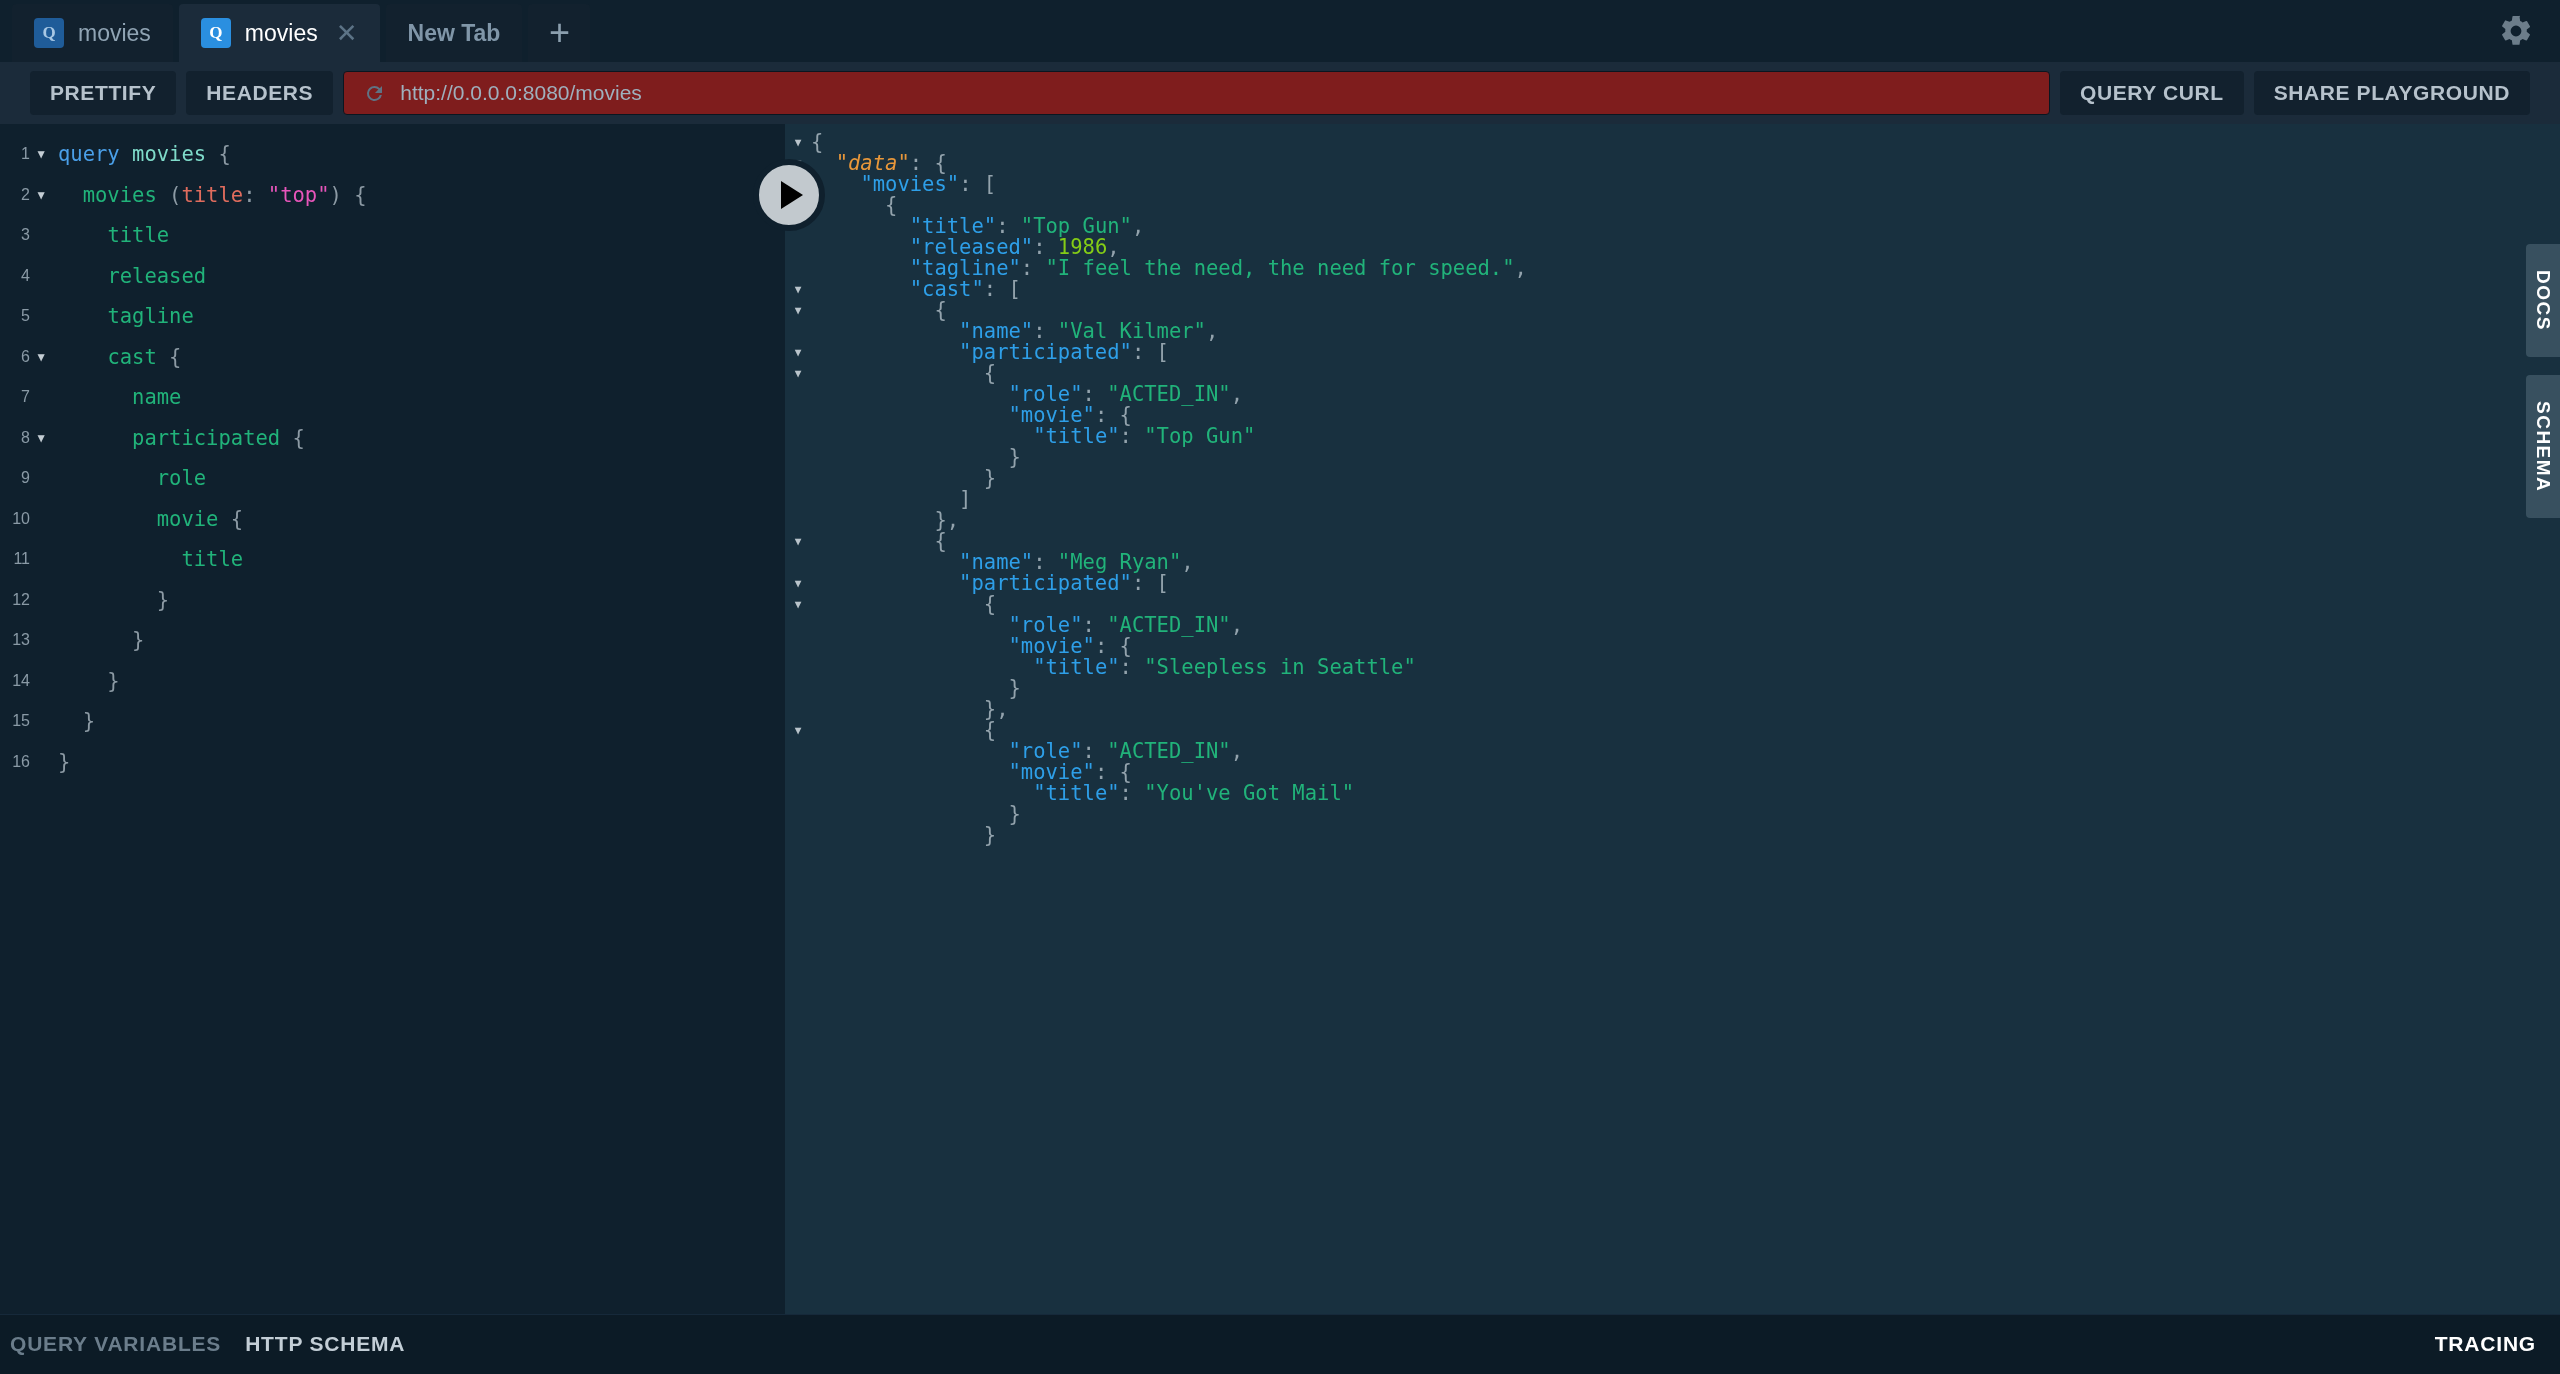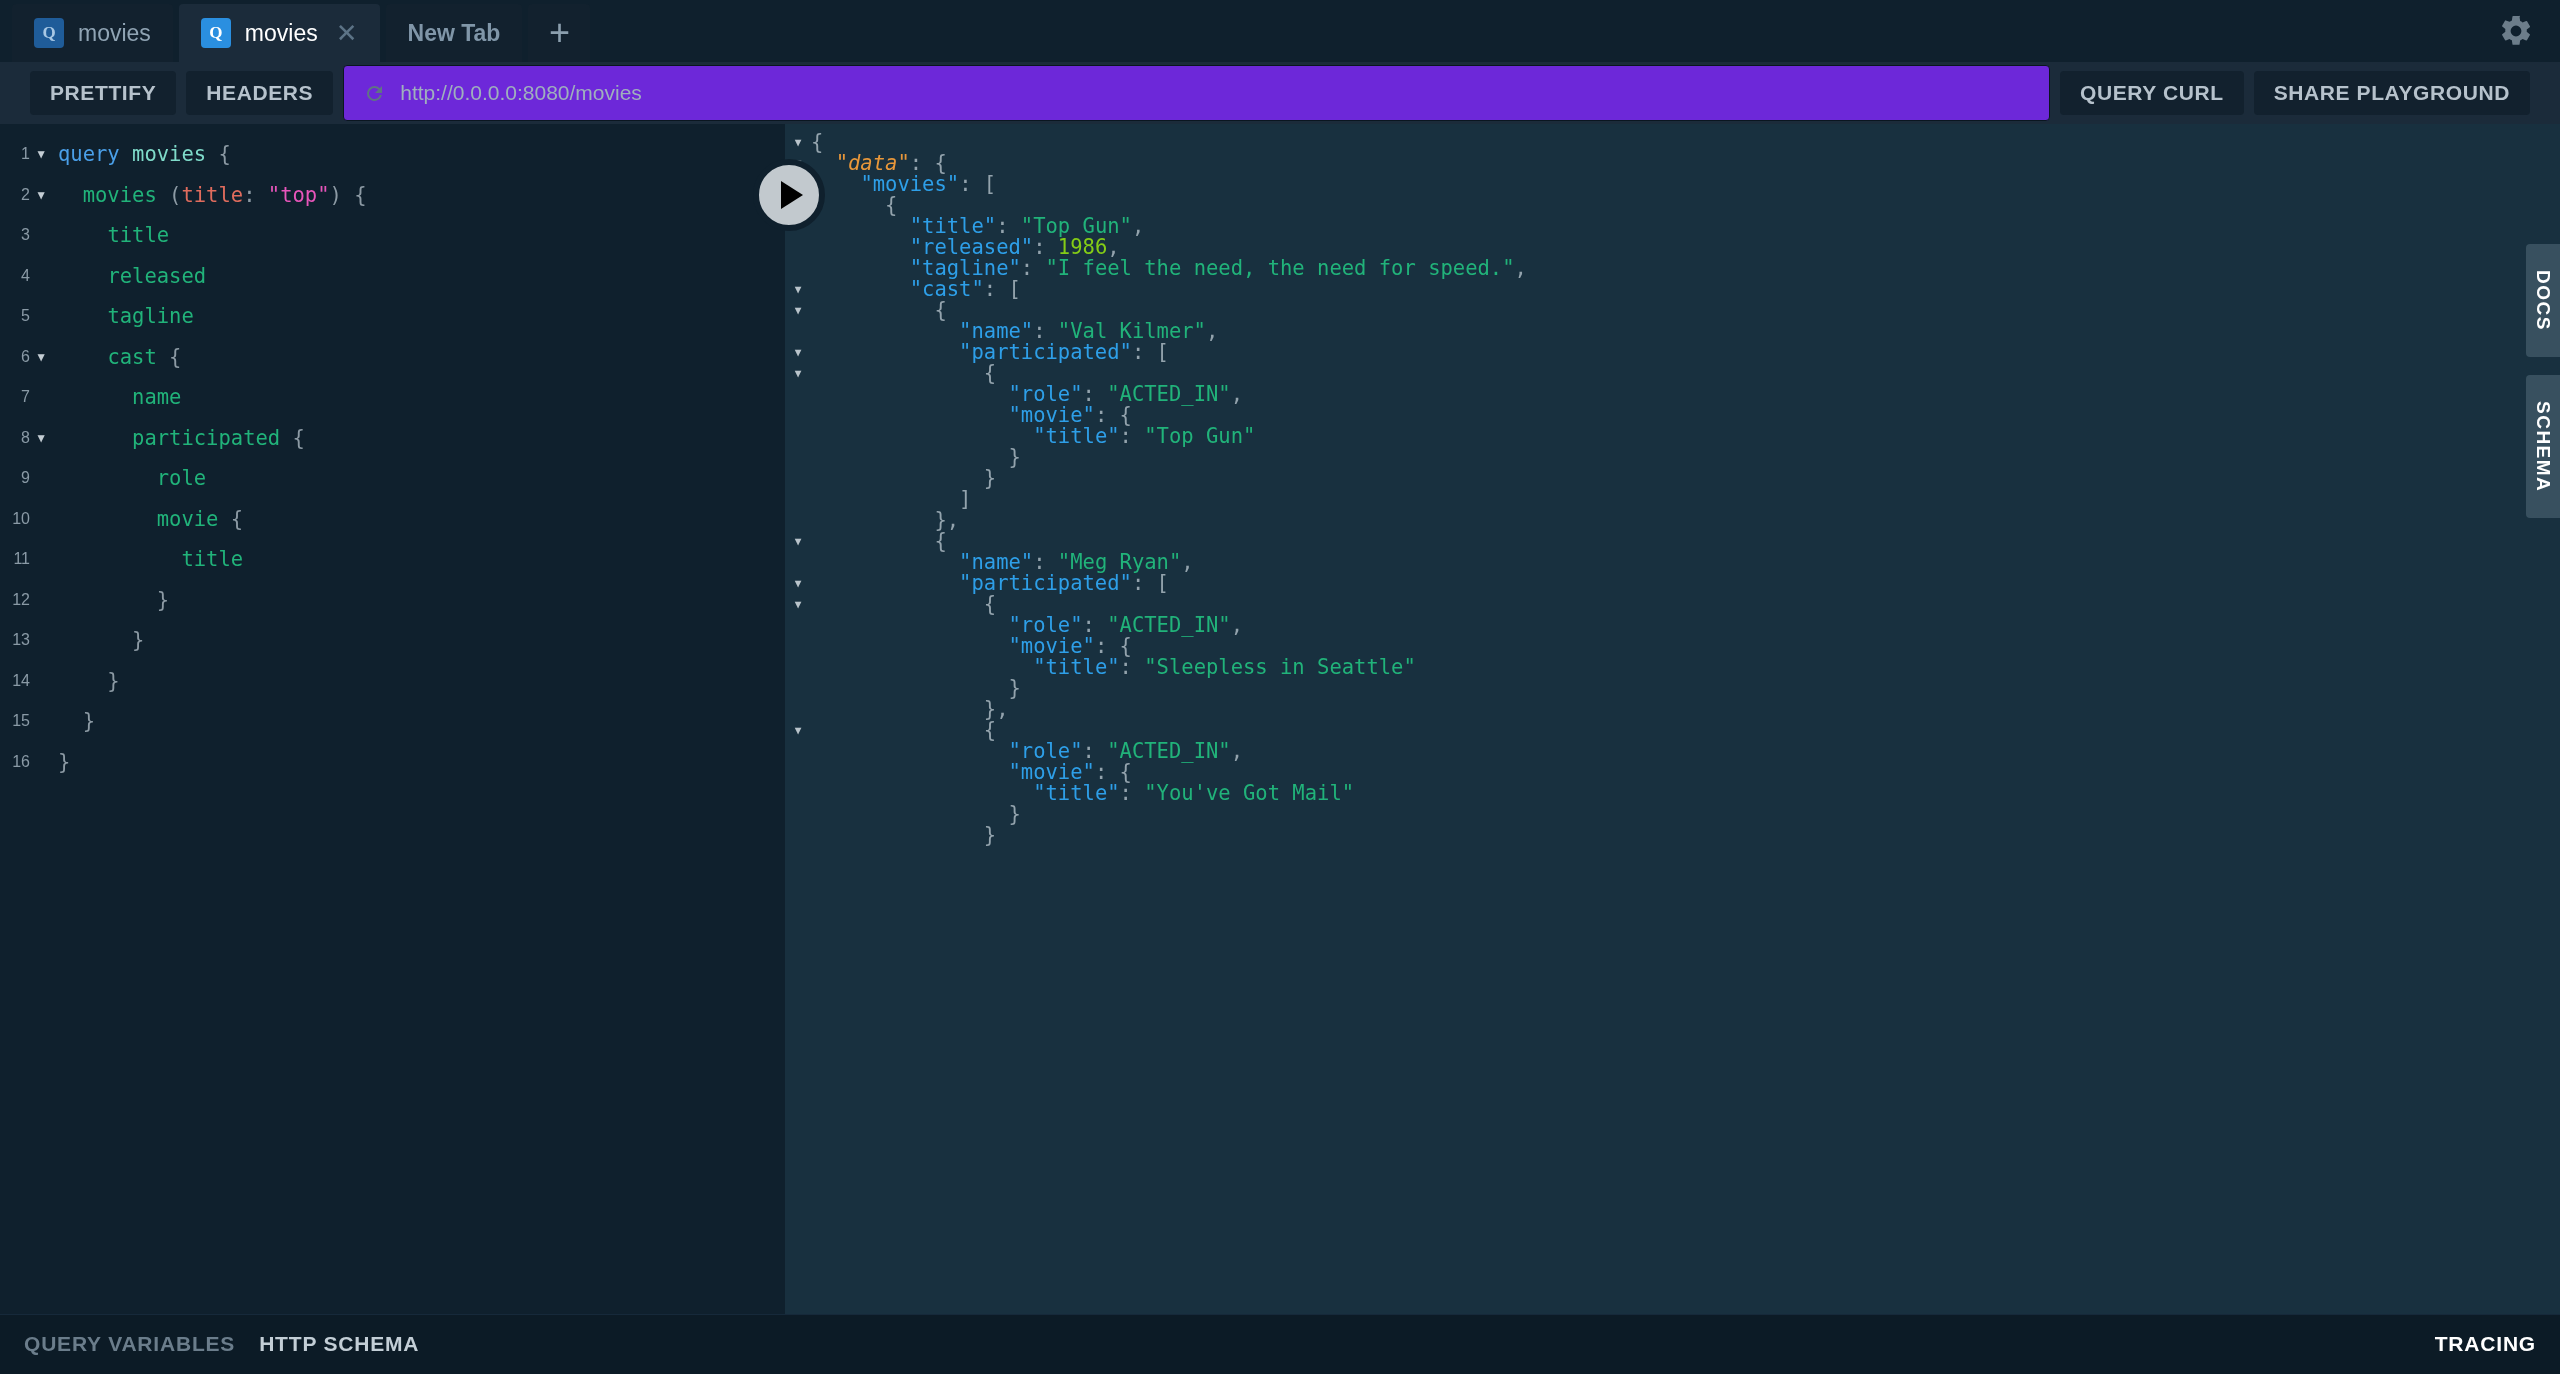--- a/index.html
+++ b/index.html
@@ -58,21 +58,21 @@
     display: flex; align-items: center; padding: 0 30px; gap: 10px;
     flex: none;
   }
   .tbtn {
     height: 44px; padding: 0 20px; background: #12212e;
     border-radius: 4px; display: flex; align-items: center;
     color: #b6c2cc; font-size: 21px; font-weight: bold;
     letter-spacing: 0.6px; cursor: pointer; white-space: nowrap;
   }
   .urlbar {
-    flex: 1; height: 56px; background: #6d28d9;
+    flex: 1; height: 44px; background: #7f1d1d;
     border: 1px solid #0a1620; border-radius: 4px;
     display: flex; align-items: center; gap: 14px; padding: 0 18px;
     min-width: 0; cursor: text;
   }
   .urlbar .urltext {
     font-size: 21px; color: #9fb0bd;
     overflow: hidden; text-overflow: ellipsis; white-space: nowrap;
   }
 
   
@@ -154,21 +154,21 @@
     display: flex; align-items: center; justify-content: center;
   }
   .sidetab span {
     writing-mode: vertical-rl; color: #ffffff;
     font-size: 19px; font-weight: bold; letter-spacing: 1.5px;
   }
 
   
   .footer {
     height: 60px; background: #0c1b26; flex: none;
-    display: flex; align-items: center; padding: 0 24px;
+    display: flex; align-items: center; padding: 0 10px;
     position: relative;
   }
   .foot-left { display: flex; align-items: center; gap: 24px; }
   .foot-item {
     font-size: 21px; font-weight: bold; letter-spacing: 0.8px;
     cursor: pointer; color: #6b7d8b;
   }
   .foot-item.active { color: #c3ced6; }
   .foot-right {
     position: absolute; right: 24px; top: 50%; transform: translateY(-50%);

